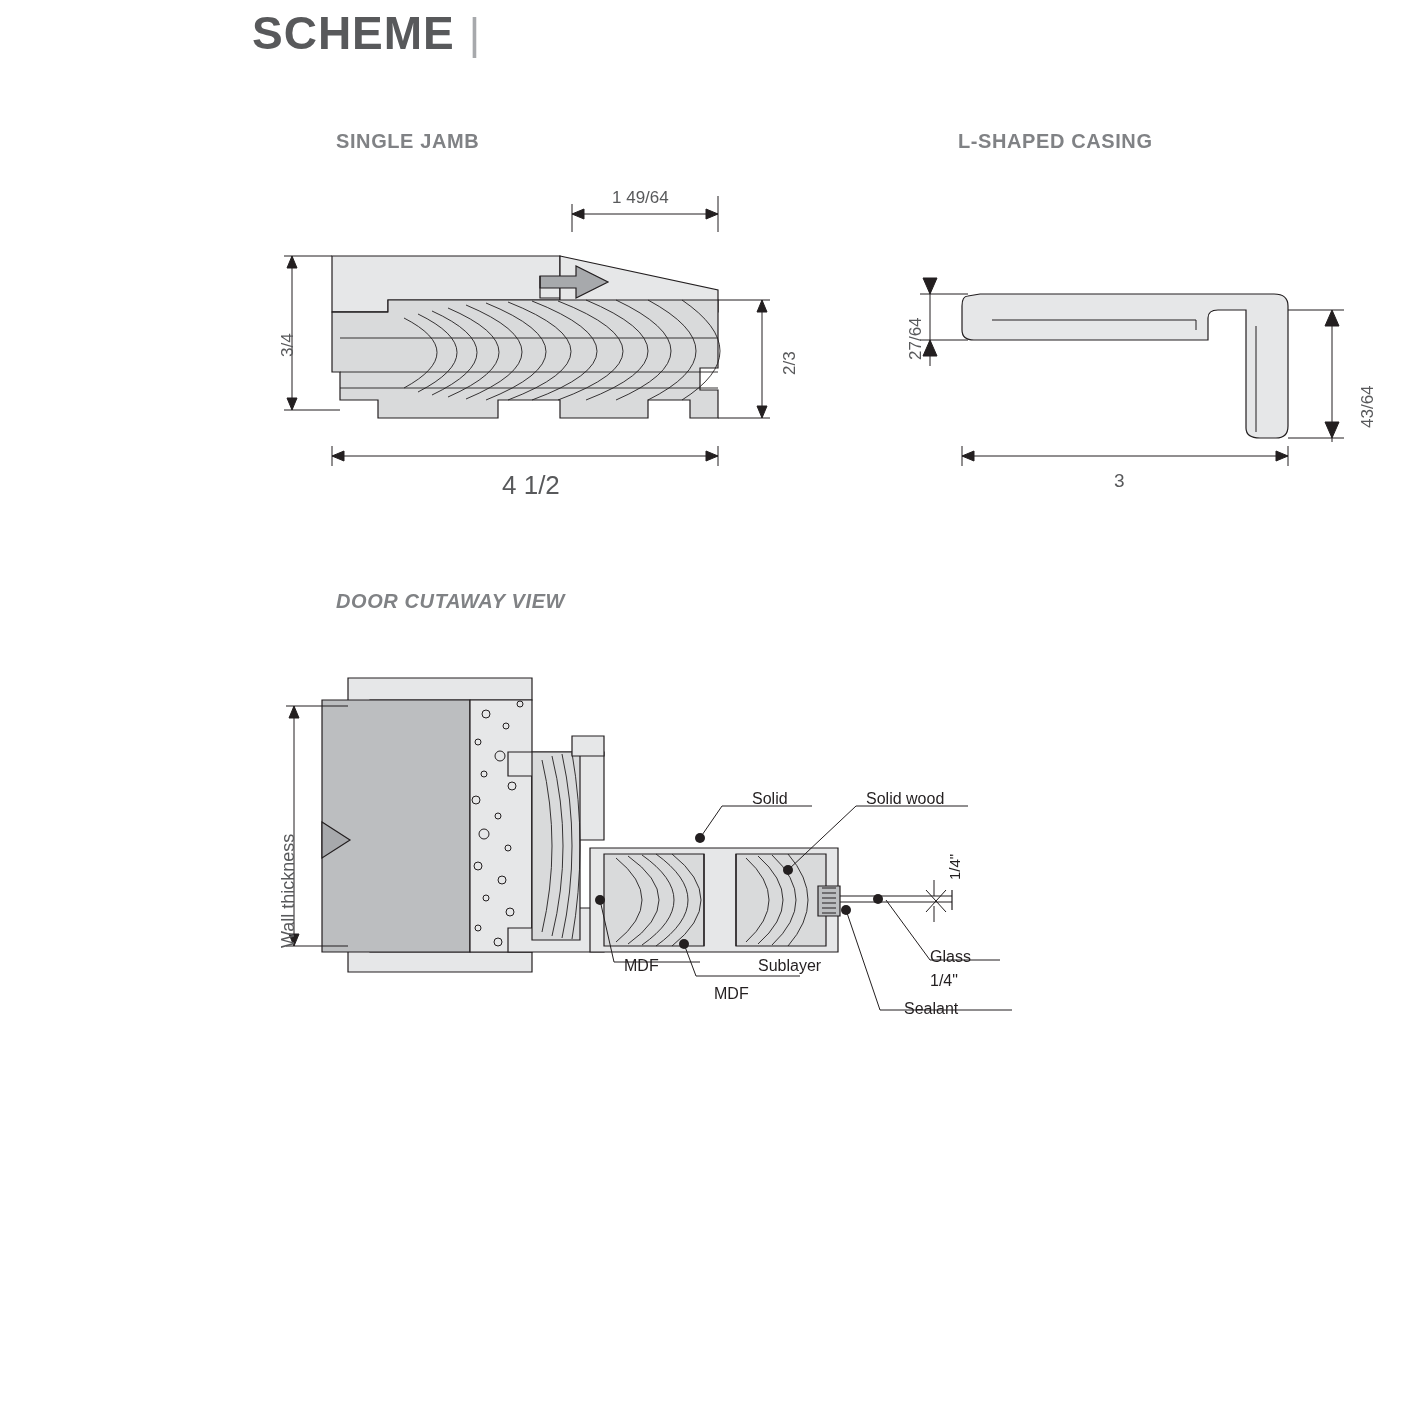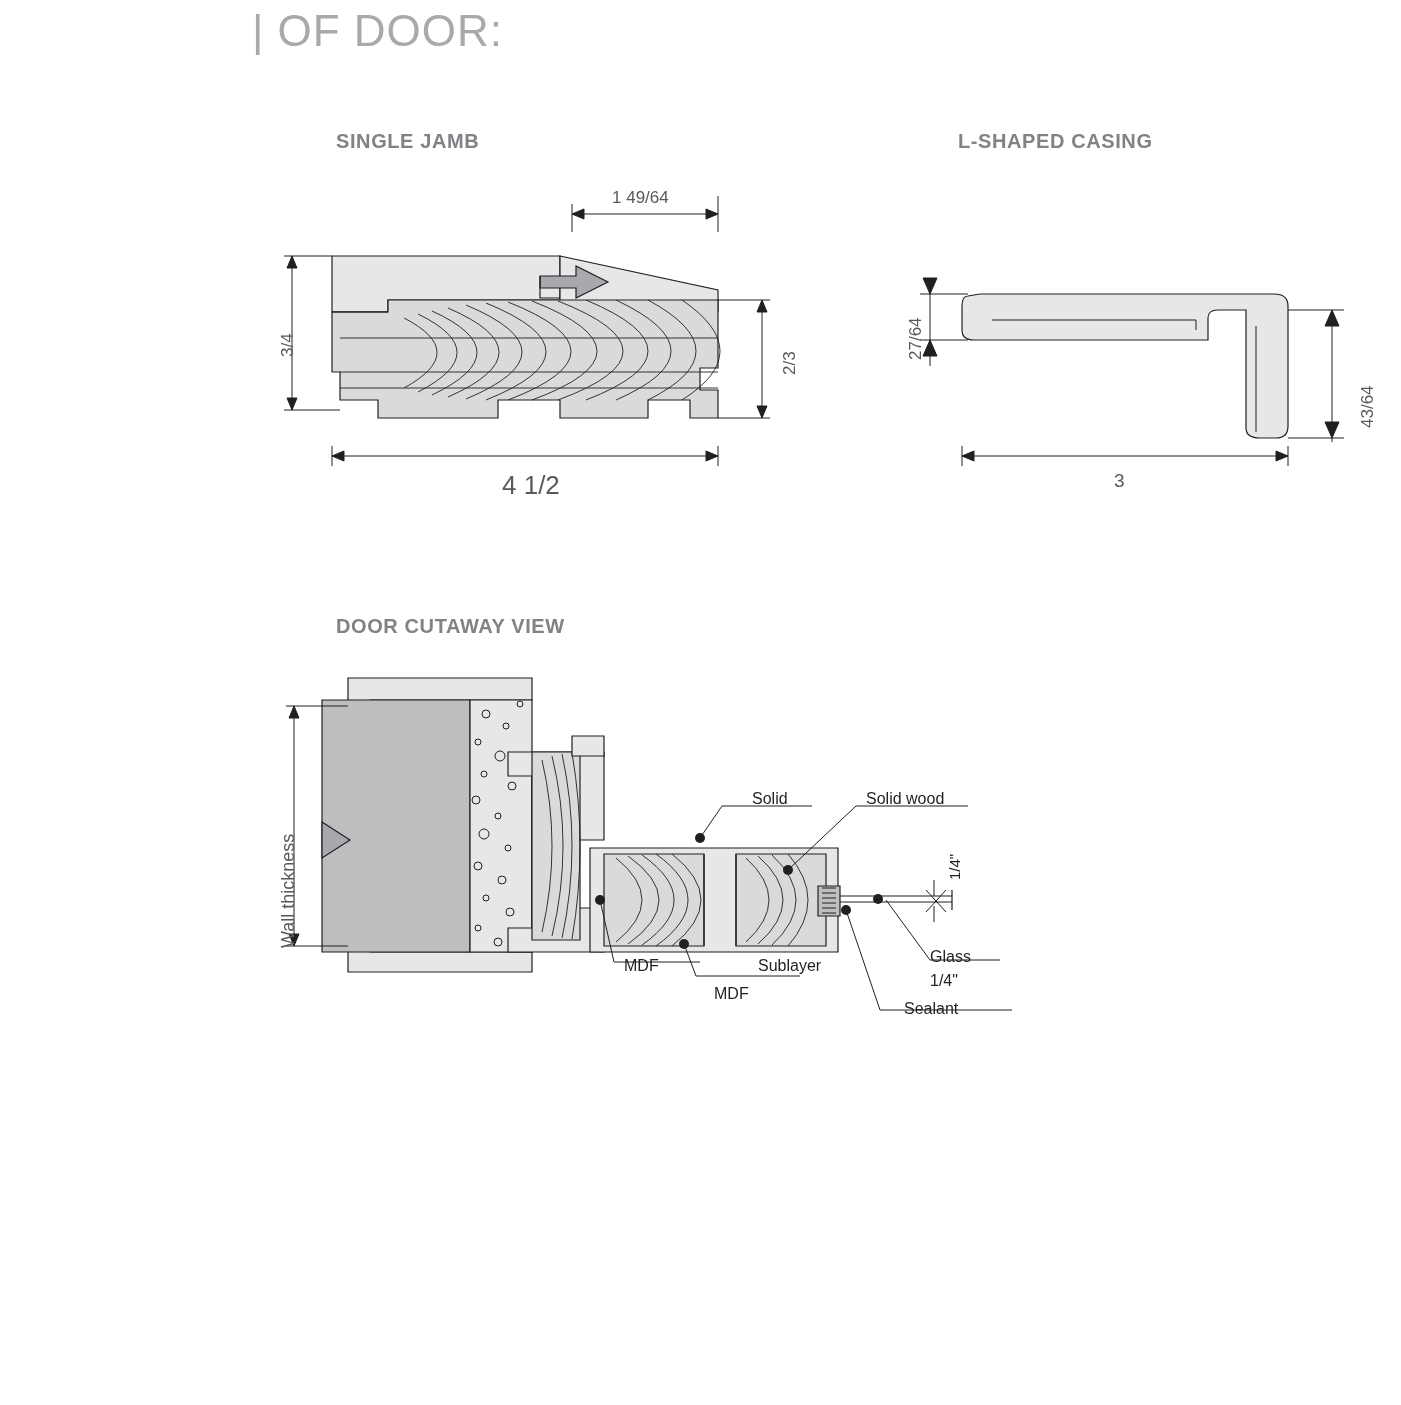--- a/index.html
+++ b/index.html
@@ -43,21 +43,21 @@
   .section-title {
     position: absolute;
     font-size: 20px;
     font-weight: bold;
     letter-spacing: 0.6px;
     color: #808285;
     text-align: right;
   }
   #title-single-jamb { left: 336px; top: 130px; }
   #title-l-casing    { left: 958px; top: 130px; }
-  #title-cutaway     { left: 336px; top: 615px; }
+  #title-cutaway     { left: 336px; top: 590px; font-style: italic; }
 
   .dim-label {
     position: absolute;
     font-size: 17px;
     color: #58595b;
     white-space: nowrap;
   }
   .rot90 {
     transform: rotate(-90deg);
     transform-origin: left top;
@@ -76,22 +76,22 @@
   .fill-dk { fill: #bcbec0; stroke: #231f20; stroke-width: 1.2; }
   .fill-gray { fill: #a7a9ac; stroke: #231f20; stroke-width: 1.2; }
   .grain { stroke: #231f20; stroke-width: 0.9; fill: none; }
   .dimline { stroke: #231f20; stroke-width: 1; fill: none; }
   .dot { fill: #231f20; }
 </style>
 </head>
 <body>
 
 <div class="title-block">
+  <span class="title-strong">SCHEME</span>
   <span class="title-sep">|</span>
-  <span class="title-light">OF DOOR:</span>
 </div>
 
 <div class="section-title" id="title-single-jamb">SINGLE  JAMB</div>
 <div class="section-title" id="title-l-casing">L-SHAPED CASING</div>
 <div class="section-title" id="title-cutaway">DOOR CUTAWAY VIEW</div>
 
 <svg width="1401" height="1405">
   <g>
 
     <path class="fill-lt" d="M332,256 L560,256 L560,300 L388,300 L388,312 L332,312 Z"></path>

